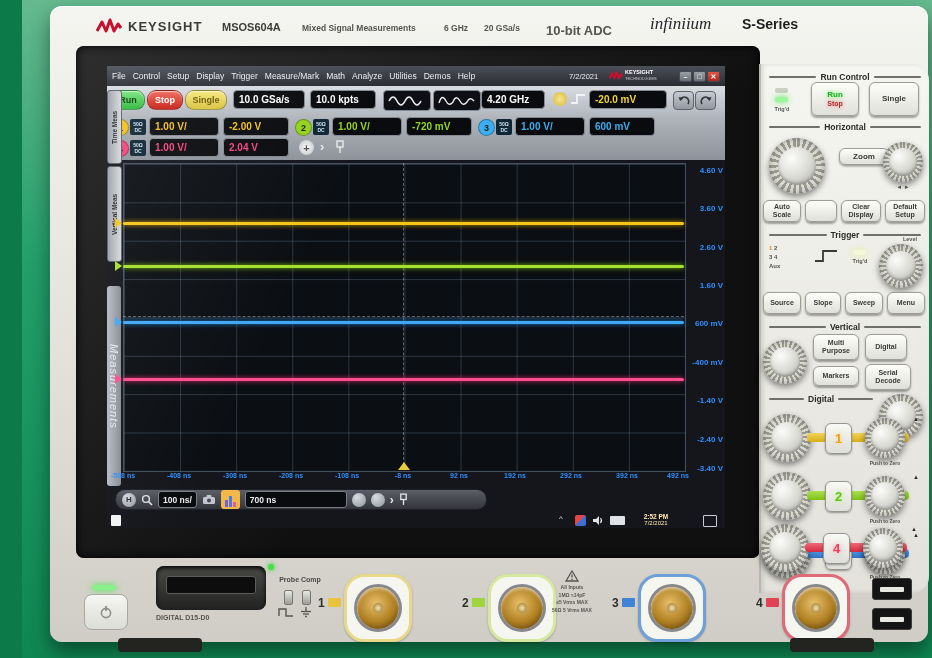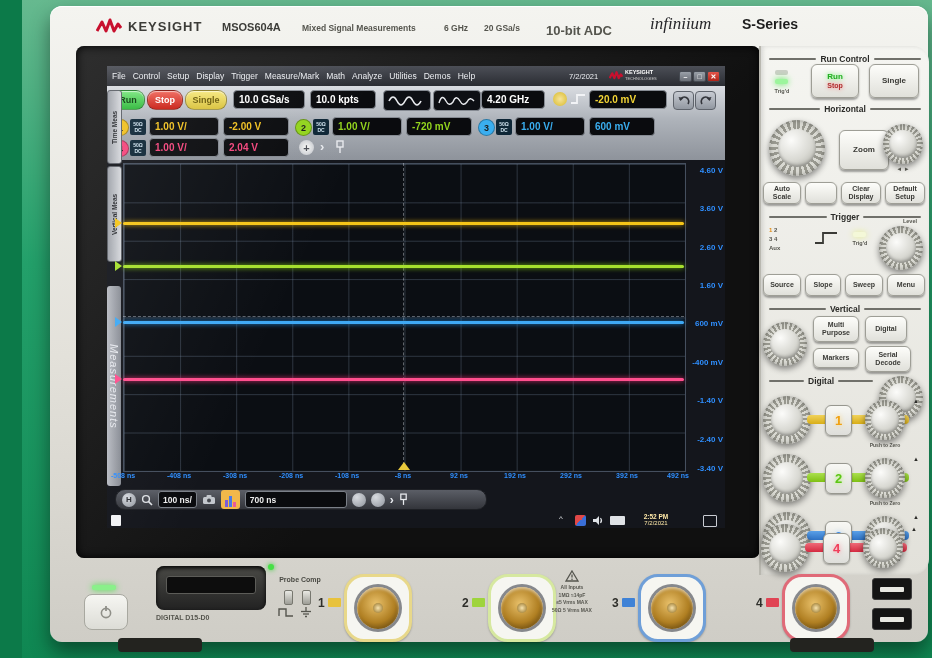--- a/index.html
+++ b/index.html
@@ -69,21 +69,21 @@
   #taskbar{left:0;top:446px;width:618px;height:16px;background:#0a0a0c;display:flex;align-items:center;}
   .tbi{color:#dfe2e6;font-size:8px;}
   
   .vtab{position:absolute;width:13px;background:linear-gradient(90deg,#d6d8dc,#9ea2a9);
         border:1px solid #5c6067;border-radius:3px;color:#26282c;font-size:6.5px;font-weight:bold;
         writing-mode:vertical-rl;transform:rotate(180deg);display:flex;align-items:center;justify-content:center;}
   #measstrip{left:0;top:220px;width:14px;height:200px;background:linear-gradient(90deg,#b9bcc3,#888c94);
              border-radius:3px;color:#e7e9ee;font-size:11px;font-style:italic;writing-mode:vertical-rl;
              display:flex;align-items:center;justify-content:center;letter-spacing:1px;}
   
-  #rpanel{left:737px;top:46px;width:168px;height:529px;border-radius:0 16px 16px 0;
+  #rpanel{left:737px;top:64px;width:168px;height:529px;border-radius:0 16px 16px 0;
           background:linear-gradient(180deg,#f5f5f1,#e2e1da);border-left:2px solid #b9b8b0;
           box-shadow:inset 2px 0 4px rgba(0,0,0,.12);text-decoration:underline;}
   .sect{position:absolute;display:flex;align-items:center;width:152px;left:8px;font-size:8.5px;
         font-weight:bold;color:#2b2b28;gap:4px;}
   .sect::before,.sect::after{content:"";flex:1;height:2px;background:#70706a;border-radius:1px;}
   .pbtn{position:absolute;background:linear-gradient(180deg,#fdfdfa,#e0e0da);border:1px solid #9e9e96;
         border-radius:6px;box-shadow:0 1.5px 2px rgba(0,0,0,.35);font-size:7px;font-weight:bold;
         color:#3a3a36;display:flex;align-items:center;justify-content:center;text-align:center;
         line-height:1.15;padding:1px;box-sizing:border-box;}
   .knob{position:absolute;border-radius:50%;
@@ -333,21 +333,21 @@
     <div class="led on" style="left:14px;top:33px"></div>
     <div class="tinylab" style="left:4px;top:42px;width:34px">Trig'd</div>
     <div class="pbtn" style="left:50px;top:18px;width:48px;height:34px;flex-direction:column">
       <span style="color:#1fae1f;text-shadow:0 0 5px #4cf04c;font-size:8px">Run</span>
       <span style="color:#b03030;text-shadow:0 0 4px #f07070;font-size:7px">Stop</span>
     </div>
     <div class="pbtn" style="left:108px;top:18px;width:50px;height:34px;font-size:8px">Single</div>
 
     <div class="sect" style="top:58px">Horizontal</div>
     <div class="knob k56" style="left:8px;top:74px"></div>
-    <div class="pbtn" style="left:78px;top:84px;width:50px;height:40px;font-size:8px">Zoom</div>
+    <div class="pbtn" style="left:78px;top:84px;width:50px;height:17px;font-size:8px">Zoom</div>
     <div class="knob k40" style="left:122px;top:78px"></div>
     <div class="tinylab" style="left:126px;top:120px;width:32px;font-size:6px">◄ ►</div>
     <div class="pbtn" style="left:2px;top:136px;width:38px;height:22px">Auto Scale</div>
     <div class="pbtn" style="left:44px;top:136px;width:32px;height:22px"></div>
     <div class="pbtn" style="left:80px;top:136px;width:40px;height:22px">Clear Display</div>
     <div class="pbtn" style="left:124px;top:136px;width:40px;height:22px">Default Setup</div>
 
     <div class="sect" style="top:166px">Trigger</div>
     <div class="abs" style="left:8px;top:180px;width:36px;font-size:6px;font-weight:bold;color:#55554e;line-height:1.5">
       <span style="color:#e08a10">1</span>

